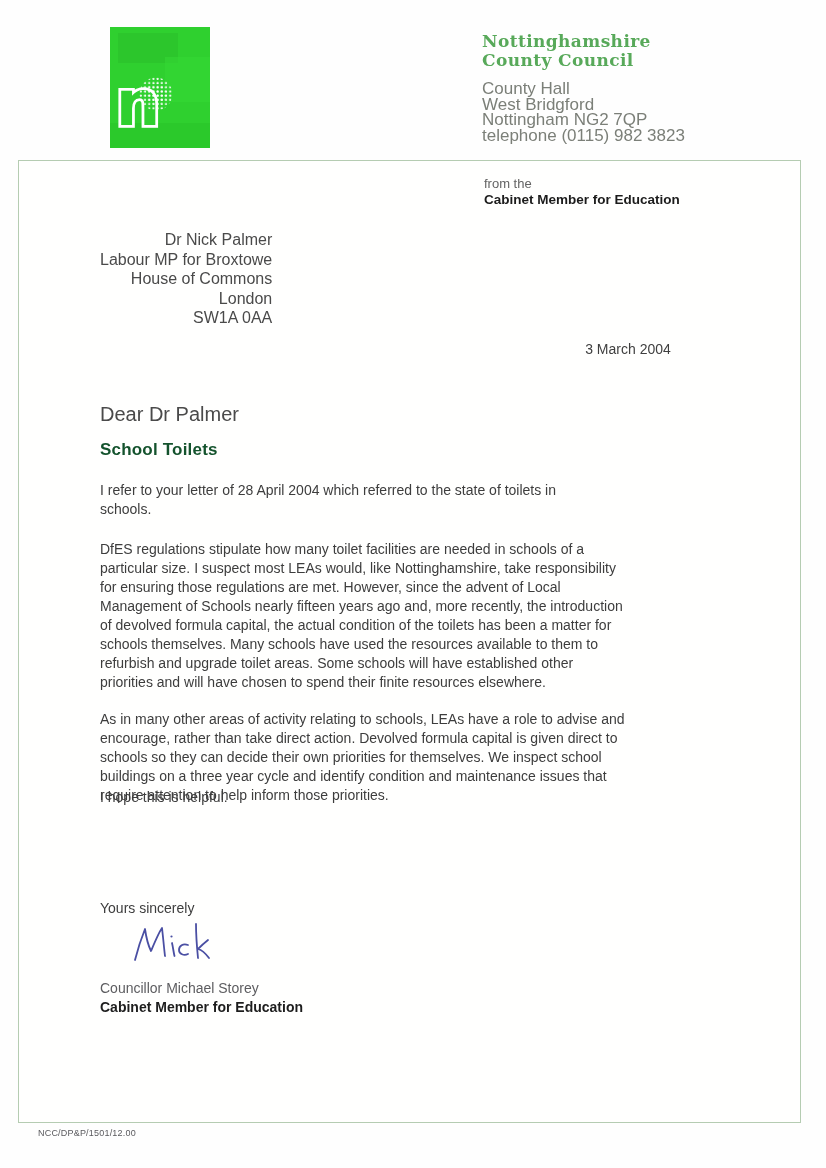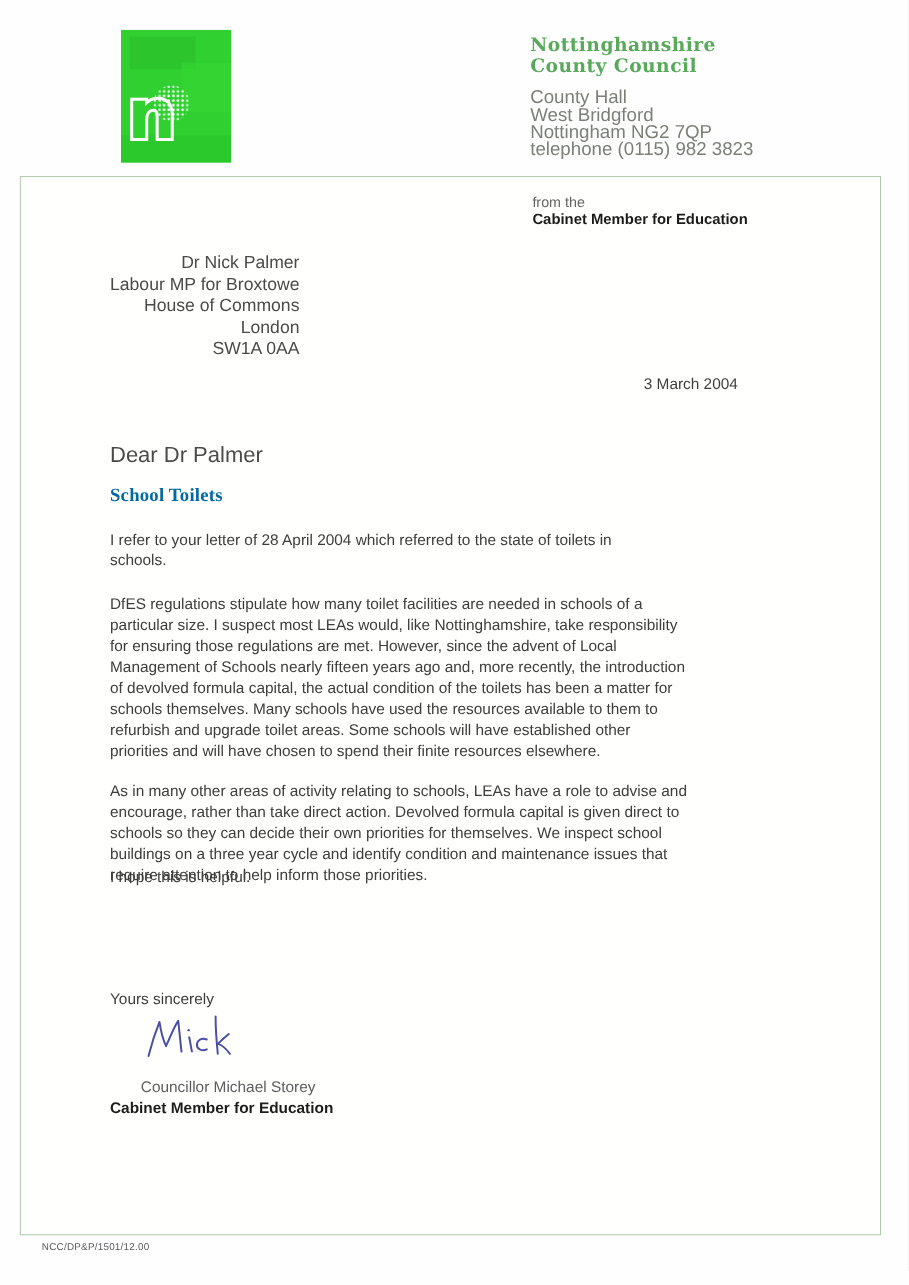--- a/index.html
+++ b/index.html
@@ -54,40 +54,39 @@
   .date{
     position:absolute;left:528px;top:341px;width:200px;
     font-size:14px;color:#3f3f3f;text-align:center;
   }
   .salutation{
     position:absolute;left:100px;top:403px;
     font-size:20px;color:#4a4a4a;
   }
   .subject{
     position:absolute;left:100px;top:440px;
-    font-size:17px;font-weight:bold;color:#0369a1;
+    font-size:17px;font-weight:bold;color:#14532d;
     letter-spacing:.2px;
-    font-family:Liberation Serif, serif;
   }
   .para{
     position:absolute;left:100px;width:652px;
     font-size:14px;line-height:19px;color:#3d3d3d;
     white-space:pre-line;
   }
   .p1{top:481px;}
   .p2{top:540px;}
   .p3{top:710px;}
   .closing{top:788px;}
   .valediction{top:866px;margin-top:33px;}
   .signature{
     position:absolute;left:130px;top:916px;width:90px;height:52px;
   }
   .signatory-name{
     position:absolute;left:100px;top:980px;
-    font-size:14px;color:#5d5d60;margin-left:28px;
+    font-size:14px;color:#5d5d60;
   }
   .signatory-title{
     position:absolute;left:100px;top:999px;
     font-size:14px;font-weight:bold;color:#1d1d1d;
   }
   .footer-ref{
     position:absolute;left:38px;top:1128px;
     font-size:9px;color:#5a5a5e;letter-spacing:.2px;
   }
 </style>

